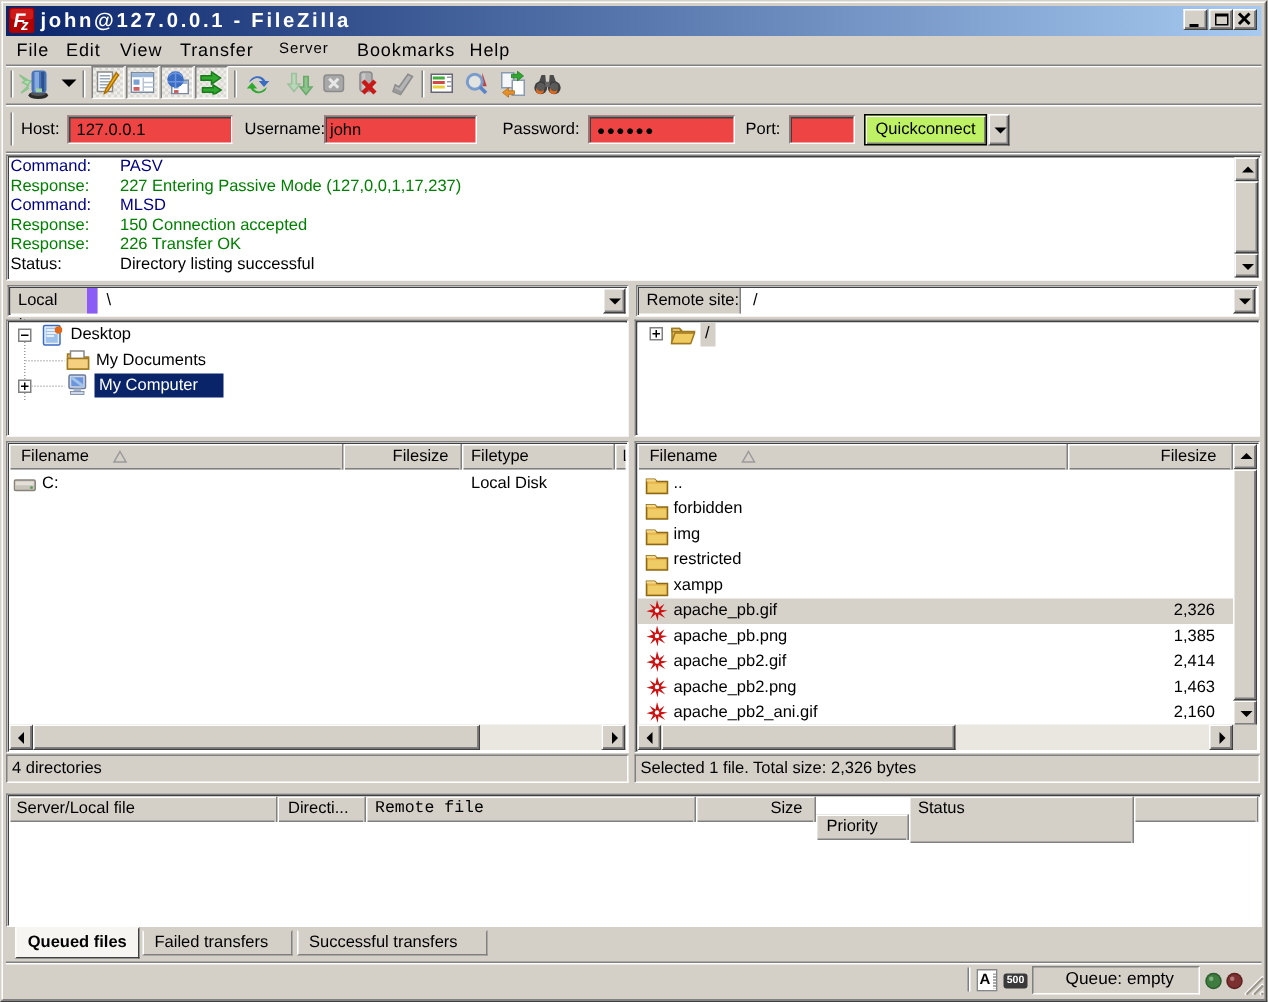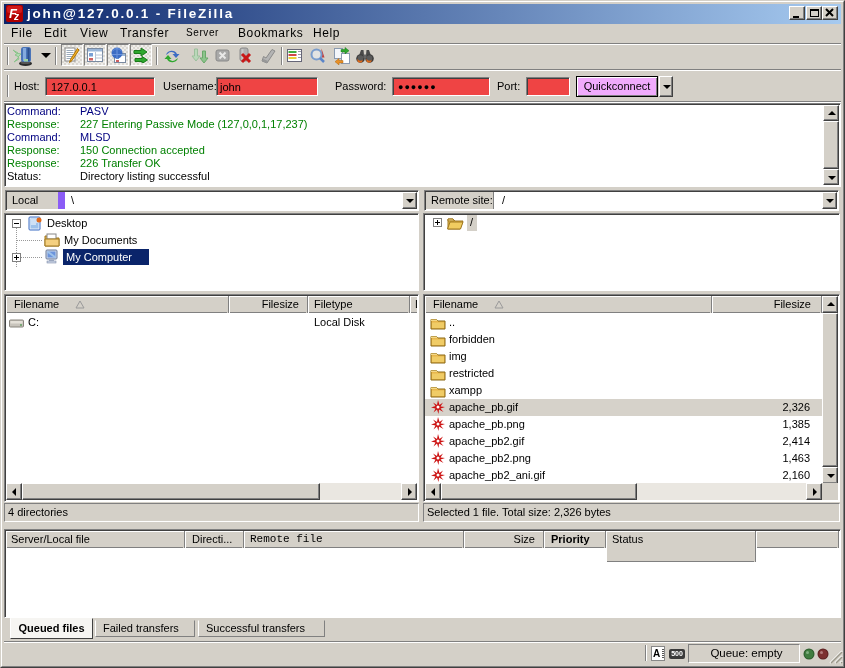--- a/index.html
+++ b/index.html
@@ -183,21 +183,21 @@
 <div class="abs" style="left:163px;top:71px;height:30px;line-height:30px;">Username:</div>
 <div class="abs sunkenw" style="left:216px;top:77px;width:102px;height:19px;">
     <div class="abs" style="left:3px;top:2px;line-height:15px;">john</div>
   </div>
 <div class="abs" style="left:335px;top:71px;height:30px;line-height:30px;">Password:</div>
 <div class="abs sunkenw" style="left:392px;top:77px;width:98px;height:19px;">
     <div class="abs" style="left:5px;top:2px;line-height:15px;font-size:9px;letter-spacing:1px;">●●●●●●</div>
   </div>
 <div class="abs" style="left:497px;top:71px;height:30px;line-height:30px;">Port:</div>
 <div class="abs sunkenw" style="left:526px;top:77px;width:44px;height:19px;"></div>
-<div class="abs" style="left:576px;top:76px;width:82px;height:21px;background:#f0abfc;border:1px solid #000;box-shadow:inset 1px 1px 0 #fff, inset -1px -1px 0 #808080;text-align:center;line-height:19px;">Quickconnect</div>
+<div class="abs" style="left:576px;top:76px;width:82px;height:21px;background:#bef264;border:1px solid #000;box-shadow:inset 1px 1px 0 #fff, inset -1px -1px 0 #808080;text-align:center;line-height:19px;">Quickconnect</div>
 <div class="abs raised" style="left:659px;top:76px;width:14px;height:21px;">
     <div class="tri-d abs" style="left:3px;top:8px;"></div>
   </div>
 
 <div class="abs sunkenp" style="left:4px;top:103px;width:837px;height:84px;"></div>
 <div class="abs" style="left:7px;top:105px;width:70px;height:80px;line-height:13px;">
 <div style="color:#000080;">Command:</div>
 <div style="color:#008000;">Response:</div>
 <div style="color:#000080;">Command:</div>
 <div style="color:#008000;">Response:</div>
@@ -435,21 +435,21 @@
 
 <div class="abs" style="left:4px;top:503px;width:415px;height:19px;background:#d4d0c8;border:1px solid;border-color:#808080 #fff #fff #808080;line-height:17px;"><span style="margin-left:3px;">4 directories</span></div>
 <div class="abs" style="left:423px;top:503px;width:417px;height:19px;background:#d4d0c8;border:1px solid;border-color:#808080 #fff #fff #808080;line-height:17px;"><span style="margin-left:3px;">Selected 1 file. Total size: 2,326 bytes</span></div>
 
 <div class="abs sunkenp" style="left:4px;top:529px;width:837px;height:89px;"></div>
 <div class="abs" style="left:6px;top:531px;width:833px;height:85px;background:#fff;overflow:hidden;">
  <div class="abs hcell" style="left:0;top:0;width:179px;height:17px;"><span style="margin-left:5px;">Server/Local file</span></div>
  <div class="abs hcell" style="left:179px;top:0;width:59px;height:17px;"><span style="margin-left:7px;">Directi...</span></div>
  <div class="abs hcell" style="left:238px;top:0;width:220px;height:17px;font-family:Liberation Mono, monospace;"><span style="margin-left:6px;">Remote file</span></div>
  <div class="abs hcell" style="left:458px;top:0;width:80px;height:17px;text-align:right;"><span style="margin-right:8px;">Size</span></div>
- <div class="abs hcell" style="left:538px;top:0;width:62px;height:17px;font-weight:bold;"><span style="margin-left:7px;">Priority</span></div>
+ <div class="abs hcell" style="left:538px;top:12px;width:62px;height:17px;"><span style="margin-left:7px;">Priority</span></div>
  <div class="abs hcell" style="left:600px;top:0;width:150px;height:31px;"><span style="margin-left:6px;">Status</span></div>
  <div class="abs hcell" style="left:750px;top:0;width:83px;height:17px;"></div>
 </div>
 
 <div class="abs" style="left:10px;top:618px;width:83px;height:21px;background:#f6f5f2;border:1px solid;border-color:#f6f5f2 #404040 #404040 #fff;font-weight:bold;text-align:center;line-height:19px;z-index:3;">Queued files</div>
 <div class="abs" style="left:95px;top:620px;width:100px;height:17px;background:#d4d0c8;border:1px solid;border-color:#d4d0c8 #808080 #808080 #fff;line-height:15px;"><span style="margin-left:7px;">Failed transfers</span></div>
 <div class="abs" style="left:198px;top:620px;width:127px;height:17px;background:#d4d0c8;border:1px solid;border-color:#d4d0c8 #808080 #808080 #fff;line-height:15px;"><span style="margin-left:7px;">Successful transfers</span></div>
 
 <div class="abs" style="left:4px;top:641px;width:837px;height:1px;background:#808080;"></div>
 <div class="abs" style="left:4px;top:642px;width:837px;height:1px;background:#fff;"></div>

